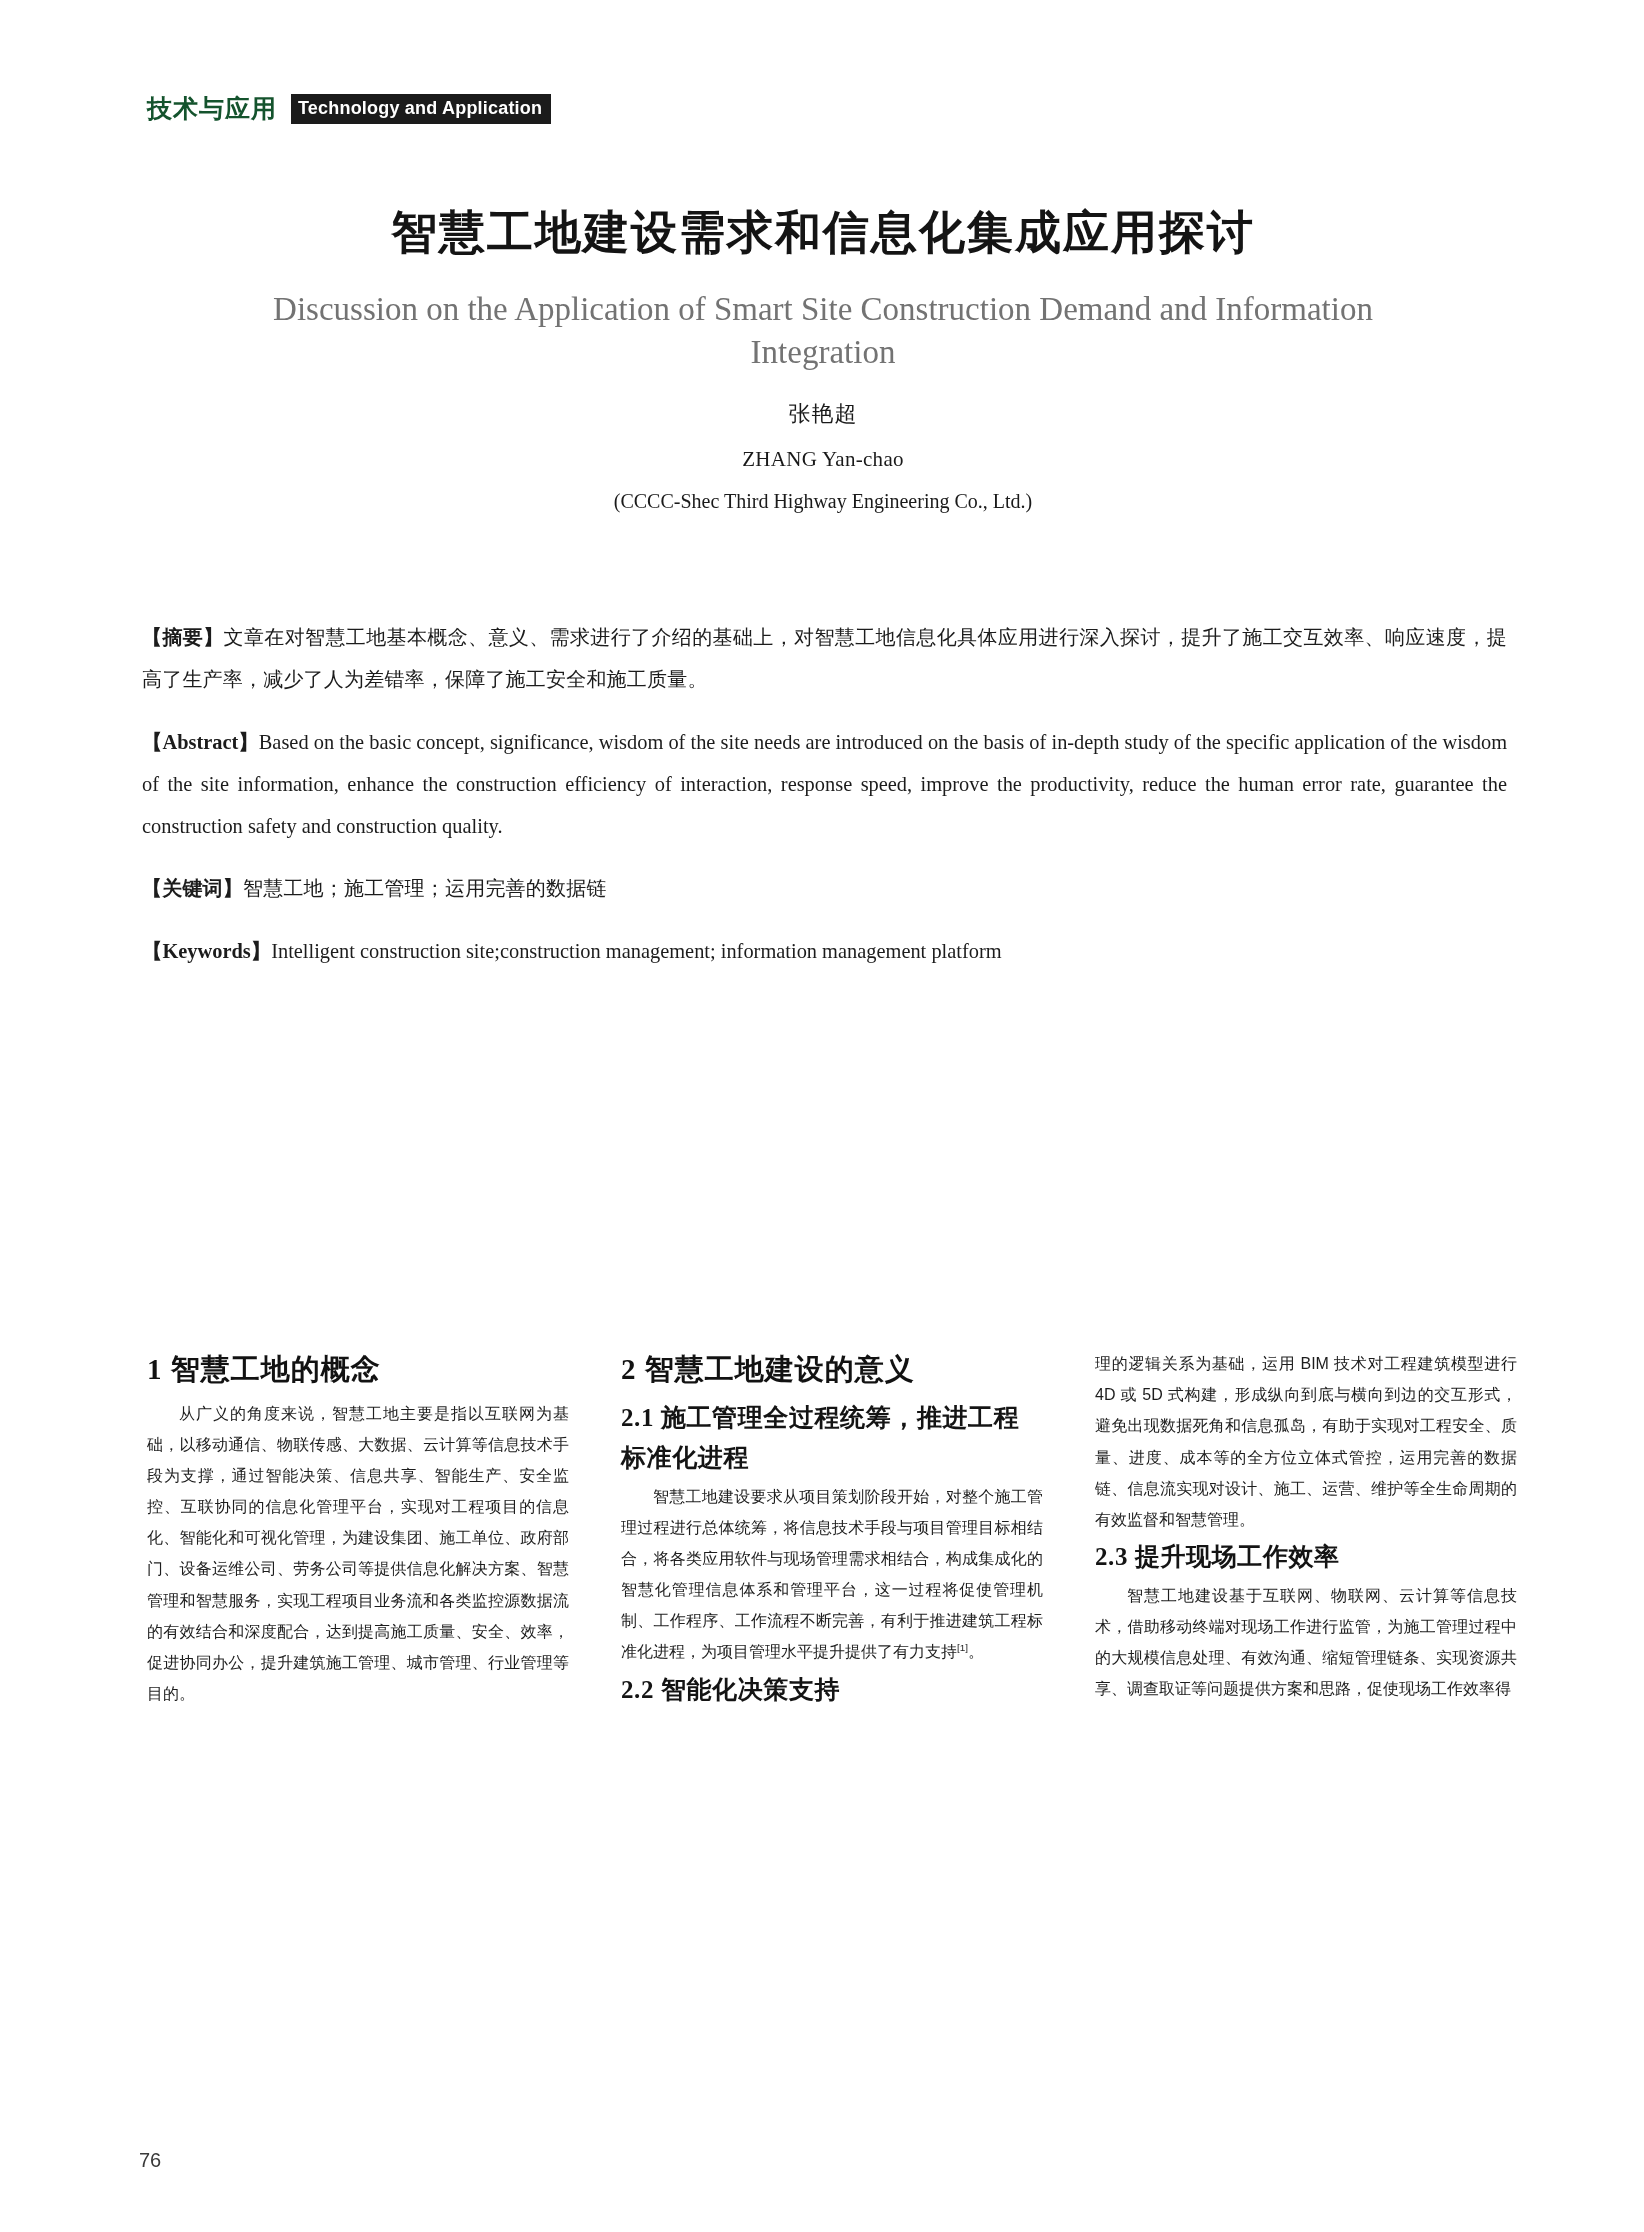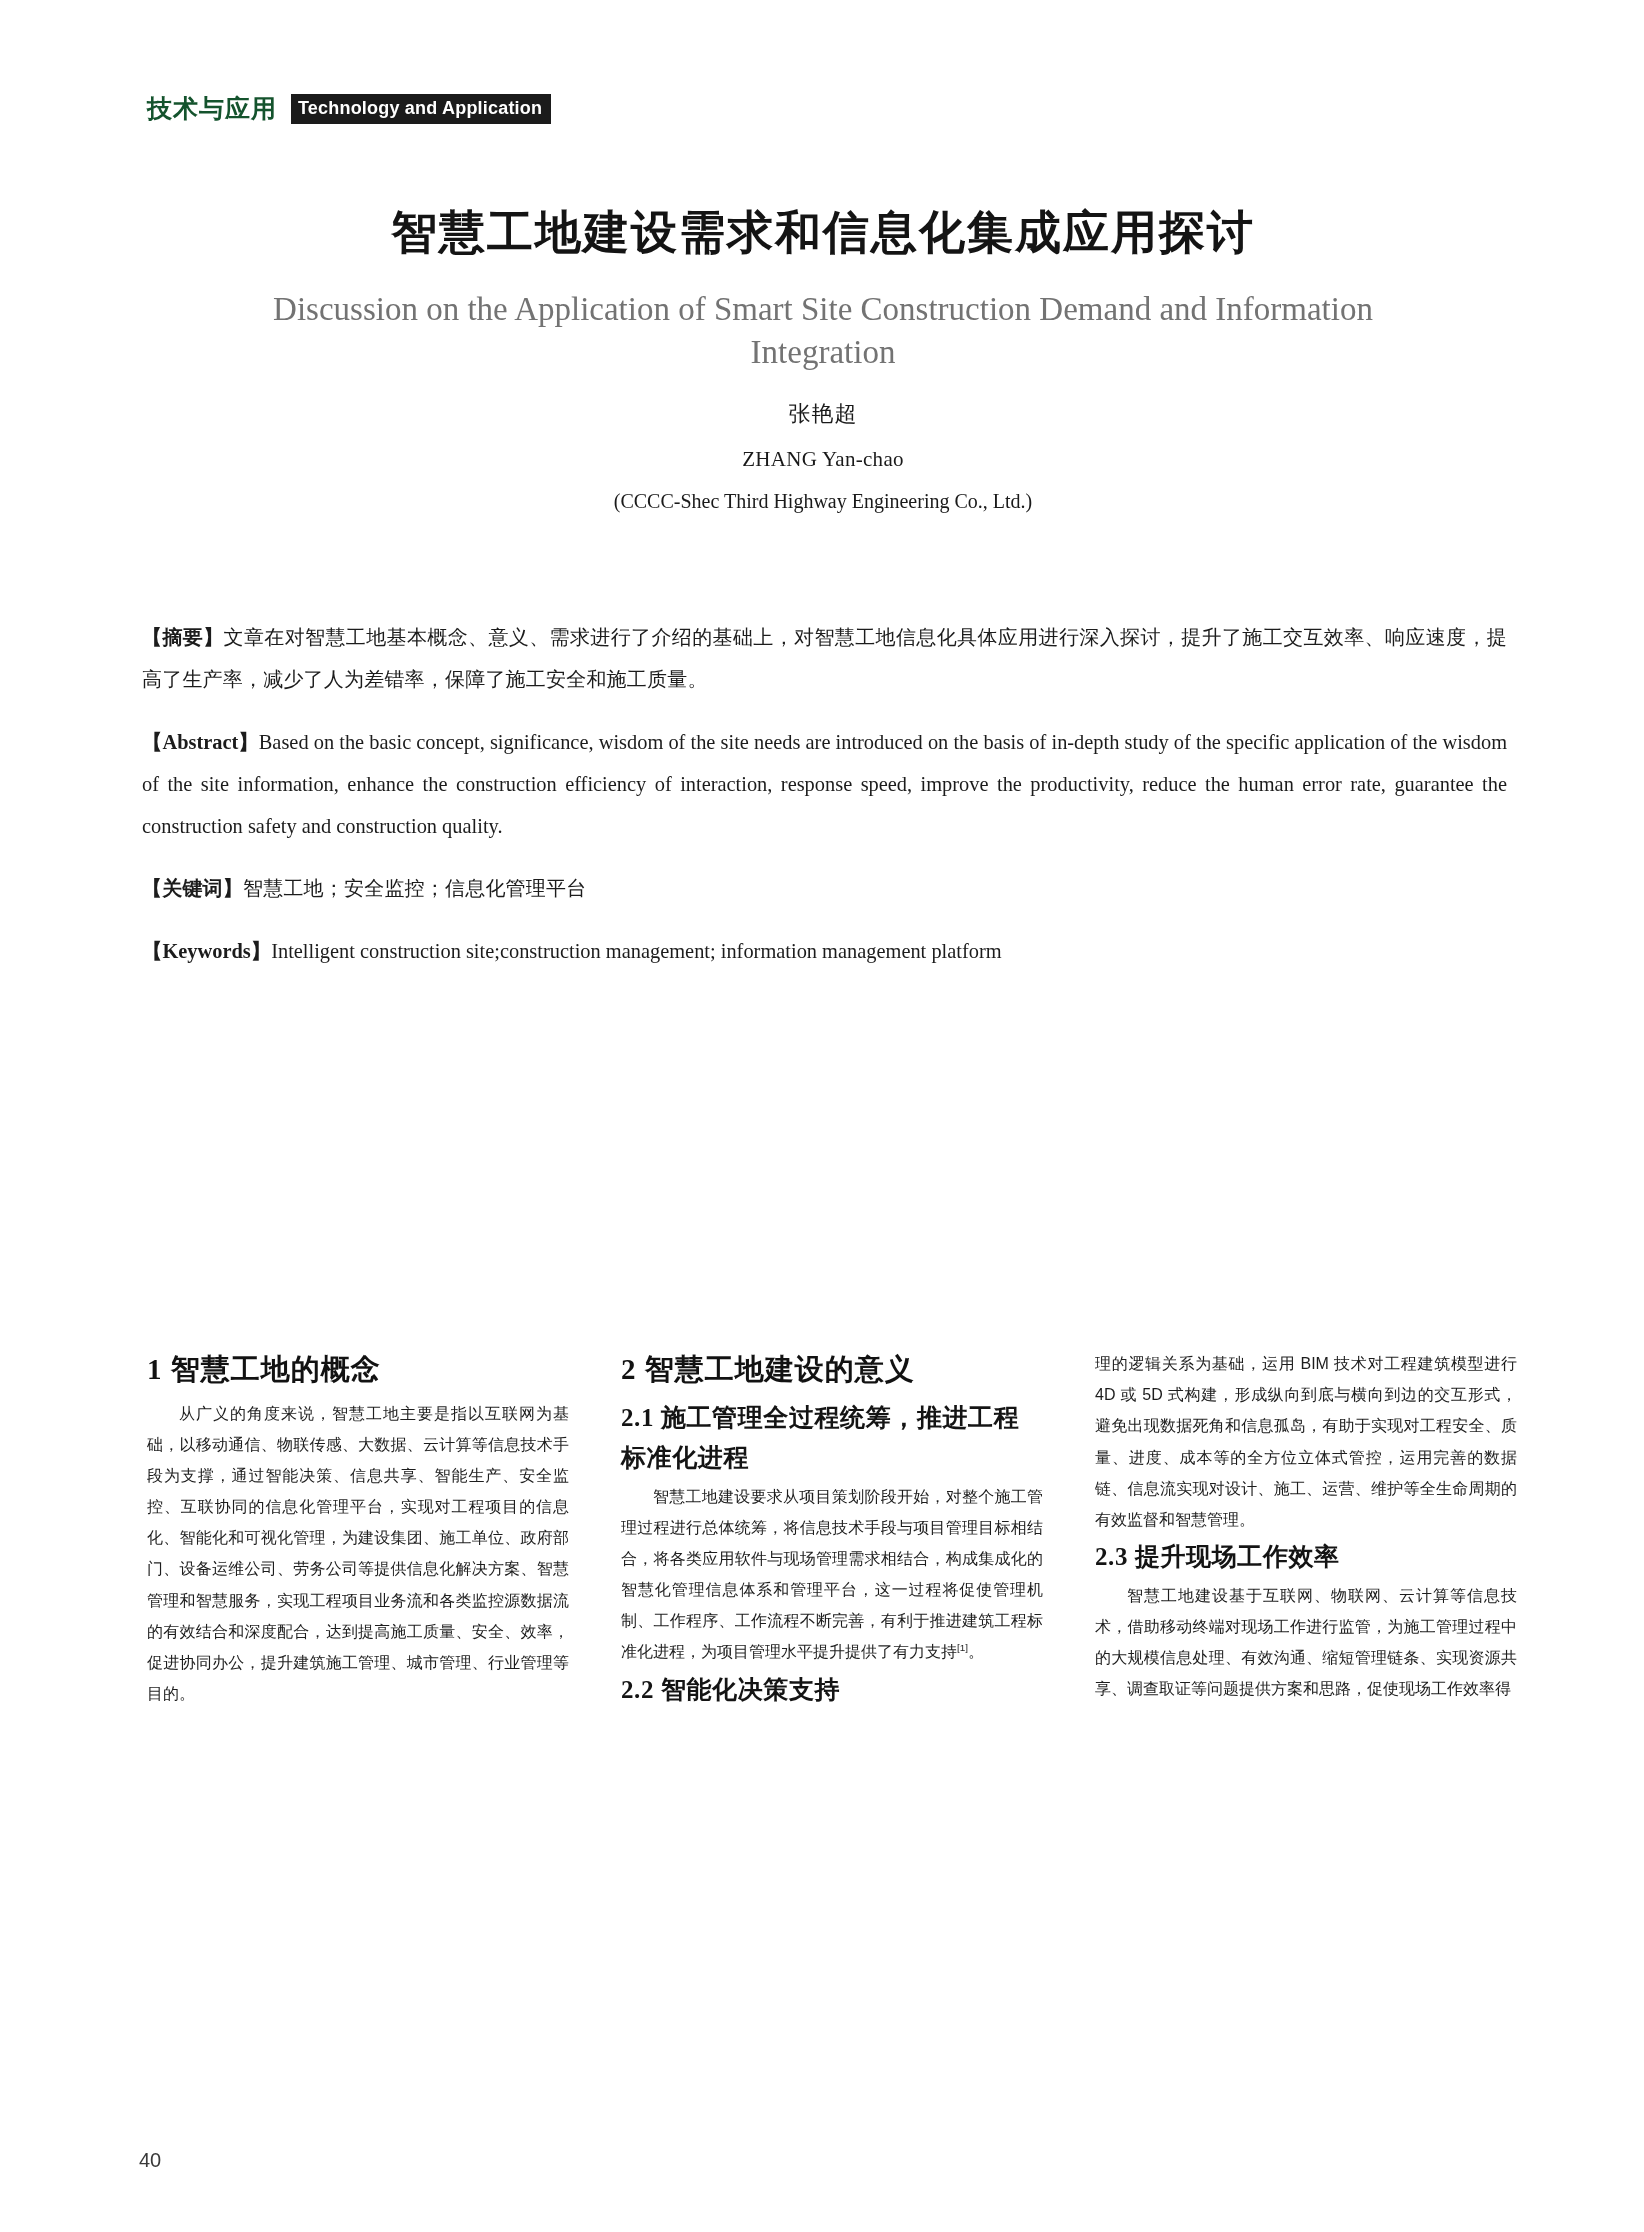--- a/index.html
+++ b/index.html
@@ -198,21 +198,21 @@
     <div class="title-cn">智慧工地建设需求和信息化集成应用探讨</div>
     <div class="title-en">Discussion on the Application of Smart Site Construction Demand and Information Integration</div>
     <div class="author-cn">张艳超</div>
     <div class="author-en">ZHANG Yan-chao</div>
     <div class="affil-en">(CCCC-Shec Third Highway Engineering Co., Ltd.)</div>
   </div>
 
   <div class="meta-block">
     <p class="meta-para cn"><span class="meta-label">【摘要】</span><span>文章在对智慧工地基本概念、意义、需求进行了介绍的基础上，对智慧工地信息化具体应用进行深入探讨，提升了施工交互效率、响应速度，提高了生产率，减少了人为差错率，保障了施工安全和施工质量。</span></p>
     <p class="meta-para en"><span class="meta-label">【Abstract】</span><span>Based on the basic concept, significance, wisdom of the site needs are introduced on the basis of in-depth study of the specific application of the wisdom of the site information, enhance the construction efficiency of interaction, response speed, improve the productivity, reduce the human error rate, guarantee the construction safety and construction quality.</span></p>
-    <p class="meta-para cn"><span class="meta-label">【关键词】</span><span>智慧工地；安全监控；信息化管理平台</span></p>
+    <p class="meta-para cn"><span class="meta-label">【关键词】</span><span>智慧工地；施工管理；运用完善的数据链</span></p>
     <p class="meta-para en"><span class="meta-label">【Keywords】</span><span>Intelligent construction site;construction management; information management platform</span></p>
   </div>
 
   <div class="body-cols">
 
     <div class="col">
       <div class="h1">1  智慧工地的概念</div>
       <p class="p">从广义的角度来说，智慧工地主要是指以互联网为基础，以移动通信、物联传感、大数据、云计算等信息技术手段为支撑，通过智能决策、信息共享、智能生产、安全监控、互联协同的信息化管理平台，实现对工程项目的信息化、智能化和可视化管理，为建设集团、施工单位、政府部门、设备运维公司、劳务公司等提供信息化解决方案、智慧管理和智慧服务，实现工程项目业务流和各类监控源数据流的有效结合和深度配合，达到提高施工质量、安全、效率，促进协同办公，提升建筑施工管理、城市管理、行业管理等目的。</p>
     </div>
 
@@ -224,16 +224,16 @@
     </div>
 
     <div class="col">
       <p class="p cont">理的逻辑关系为基础，运用 BIM 技术对工程建筑模型进行 4D 或 5D 式构建，形成纵向到底与横向到边的交互形式，避免出现数据死角和信息孤岛，有助于实现对工程安全、质量、进度、成本等的全方位立体式管控，运用完善的数据链、信息流实现对设计、施工、运营、维护等全生命周期的有效监督和智慧管理。</p>
       <div class="h2">2.3  提升现场工作效率</div>
       <p class="p">智慧工地建设基于互联网、物联网、云计算等信息技术，借助移动终端对现场工作进行监管，为施工管理过程中的大规模信息处理、有效沟通、缩短管理链条、实现资源共享、调查取证等问题提供方案和思路，促使现场工作效率得</p>
     </div>
 
   </div>
 
-  <div class="pageno">40</div>
+  <div class="pageno">76</div>
 
 </div>
 
 
 </body></html>

